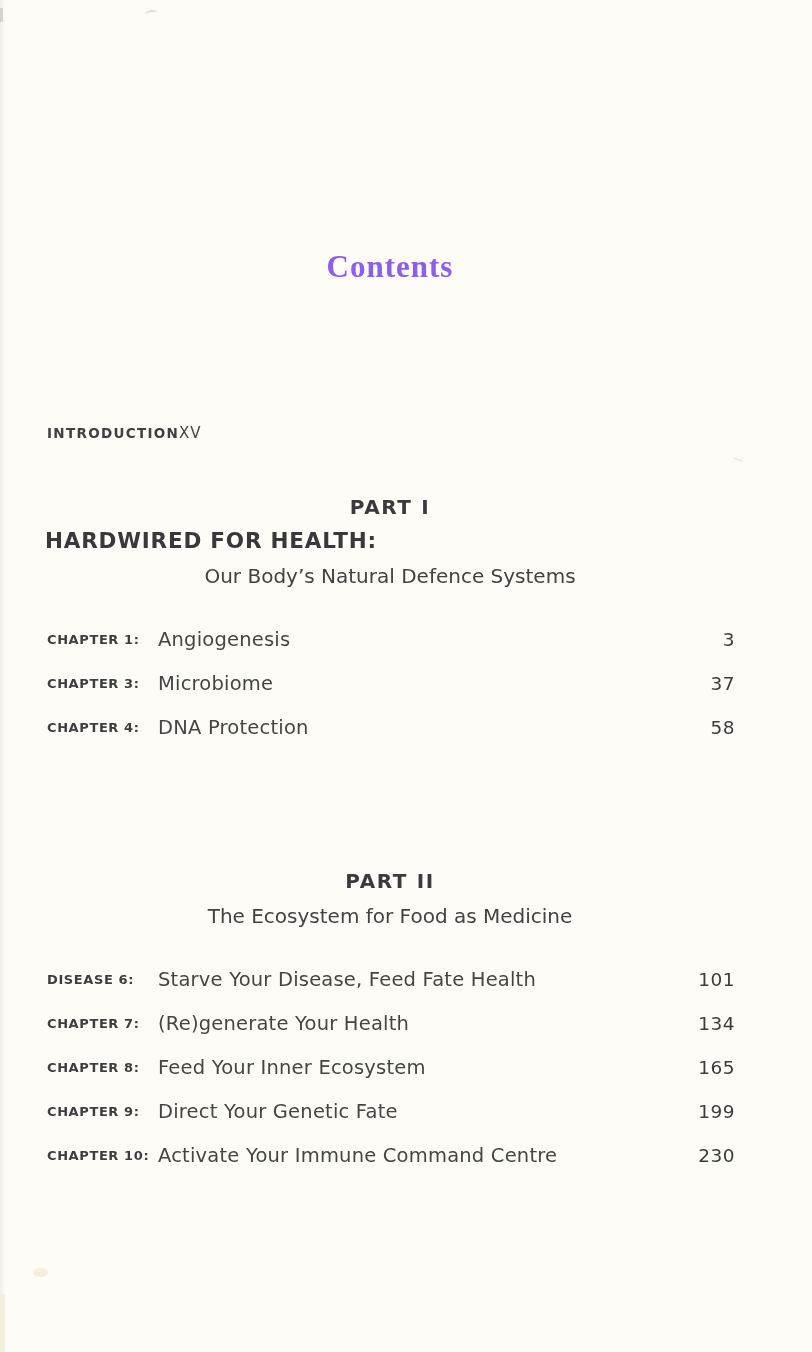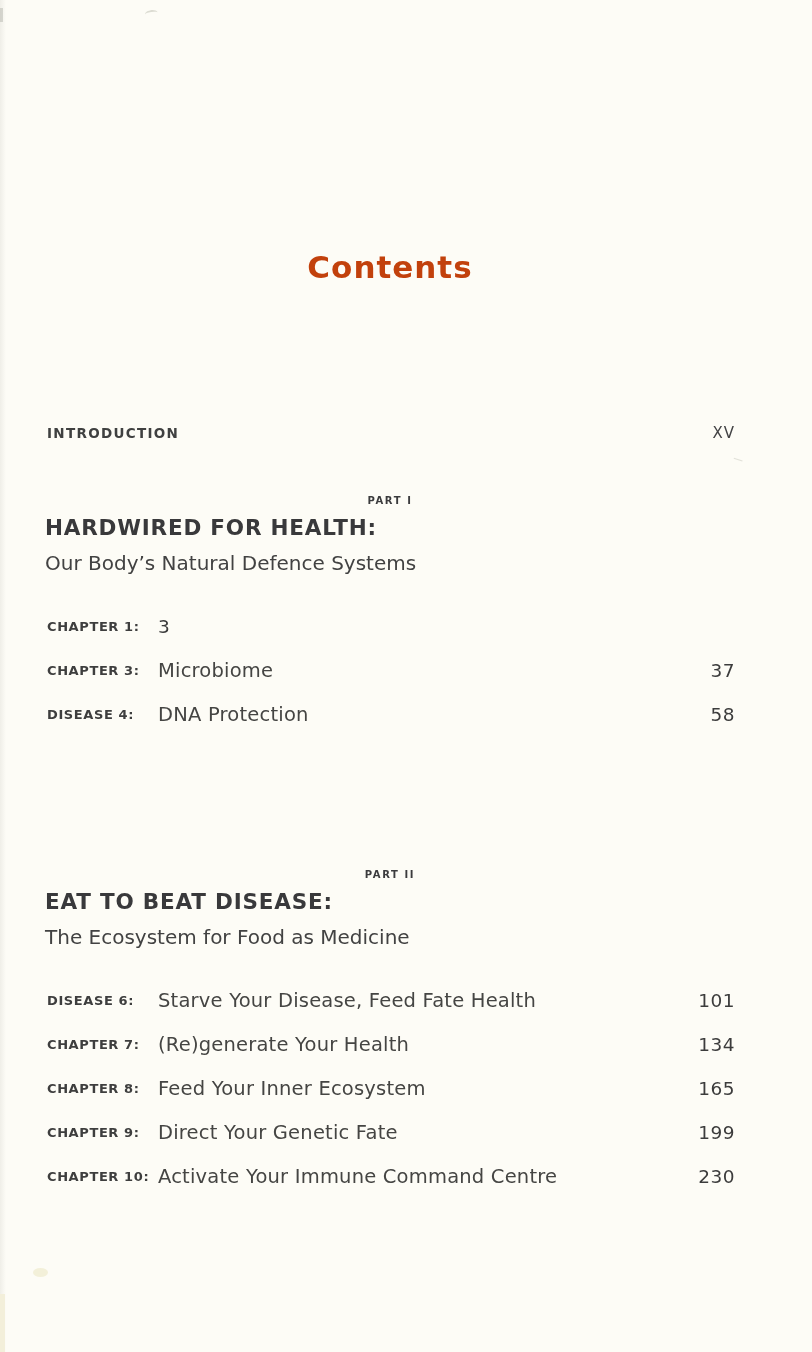--- a/index.html
+++ b/index.html
@@ -28,29 +28,29 @@
   }
 
   .contents-title {
     position: absolute;
     left: 45px; right: 77px;
     top: 249px;
     text-align: center;
     font-size: 31px;
     font-weight: bold;
     letter-spacing: 1px;
-    color: #c2410c;
+    color: #8b5cf6;
+    font-family: Liberation Serif, serif;
   }
 
   .intro-row {
     position: absolute;
     left: 47px; right: 77px;
     top: 424px;
     display: flex;
-    justify-content: space-between;
     align-items: baseline;
   }
   .intro-label {
     font-size: 13.5px;
     font-weight: bold;
     letter-spacing: 1.3px;
     color: #3f4040;
   }
   .intro-page {
     font-size: 15px;
@@ -60,35 +60,35 @@
 
   .part {
     position: absolute;
     left: 45px; right: 77px;
   }
   .part-1 { top: 495px; }
   .part-2 { top: 869px; }
 
   .part-label {
     text-align: center;
-    font-size: 10px;
+    font-size: 20px;
     font-weight: bold;
     letter-spacing: 1.6px;
     color: #3b3b3d;
   }
   .part-title {
     text-align: left;
     font-size: 21.5px;
     font-weight: bold;
     letter-spacing: 0.8px;
     margin-top: 9px;
     color: #39393b;
   }
   .part-subtitle {
-    text-align: left;
+    text-align: center;
     font-size: 20px;
     margin-top: 11px;
     color: #424242;
   }
 
   .chapters { margin-top: 30px; }
   .chapter-row {
     display: flex;
     align-items: center;
     height: 43.8px;
@@ -174,38 +174,38 @@
     <span class="intro-page">XV</span>
   </div>
 
   <div class="part part-1">
     <div class="part-label">PART I</div>
     <div class="part-title">HARDWIRED FOR HEALTH:</div>
     <div class="part-subtitle">Our Body’s Natural Defence Systems</div>
     <div class="chapters">
       <div class="chapter-row">
         <span class="chapter-label">CHAPTER 1:</span>
+        <span class="chapter-title">Angiogenesis</span>
         <span class="chapter-page">3</span>
       </div>
       <div class="chapter-row">
         <span class="chapter-label">CHAPTER 3:</span>
         <span class="chapter-title">Microbiome</span>
         <span class="chapter-page">37</span>
       </div>
       <div class="chapter-row">
-        <span class="chapter-label">DISEASE 4:</span>
+        <span class="chapter-label">CHAPTER 4:</span>
         <span class="chapter-title">DNA Protection</span>
         <span class="chapter-page">58</span>
       </div>
     </div>
   </div>
 
   <div class="part part-2">
     <div class="part-label">PART II</div>
-    <div class="part-title">EAT TO BEAT DISEASE:</div>
     <div class="part-subtitle">The Ecosystem for Food as Medicine</div>
     <div class="chapters">
       <div class="chapter-row">
         <span class="chapter-label">DISEASE 6:</span>
         <span class="chapter-title">Starve Your Disease, Feed Fate Health</span>
         <span class="chapter-page">101</span>
       </div>
       <div class="chapter-row">
         <span class="chapter-label">CHAPTER 7:</span>
         <span class="chapter-title">(Re)generate Your Health</span>

